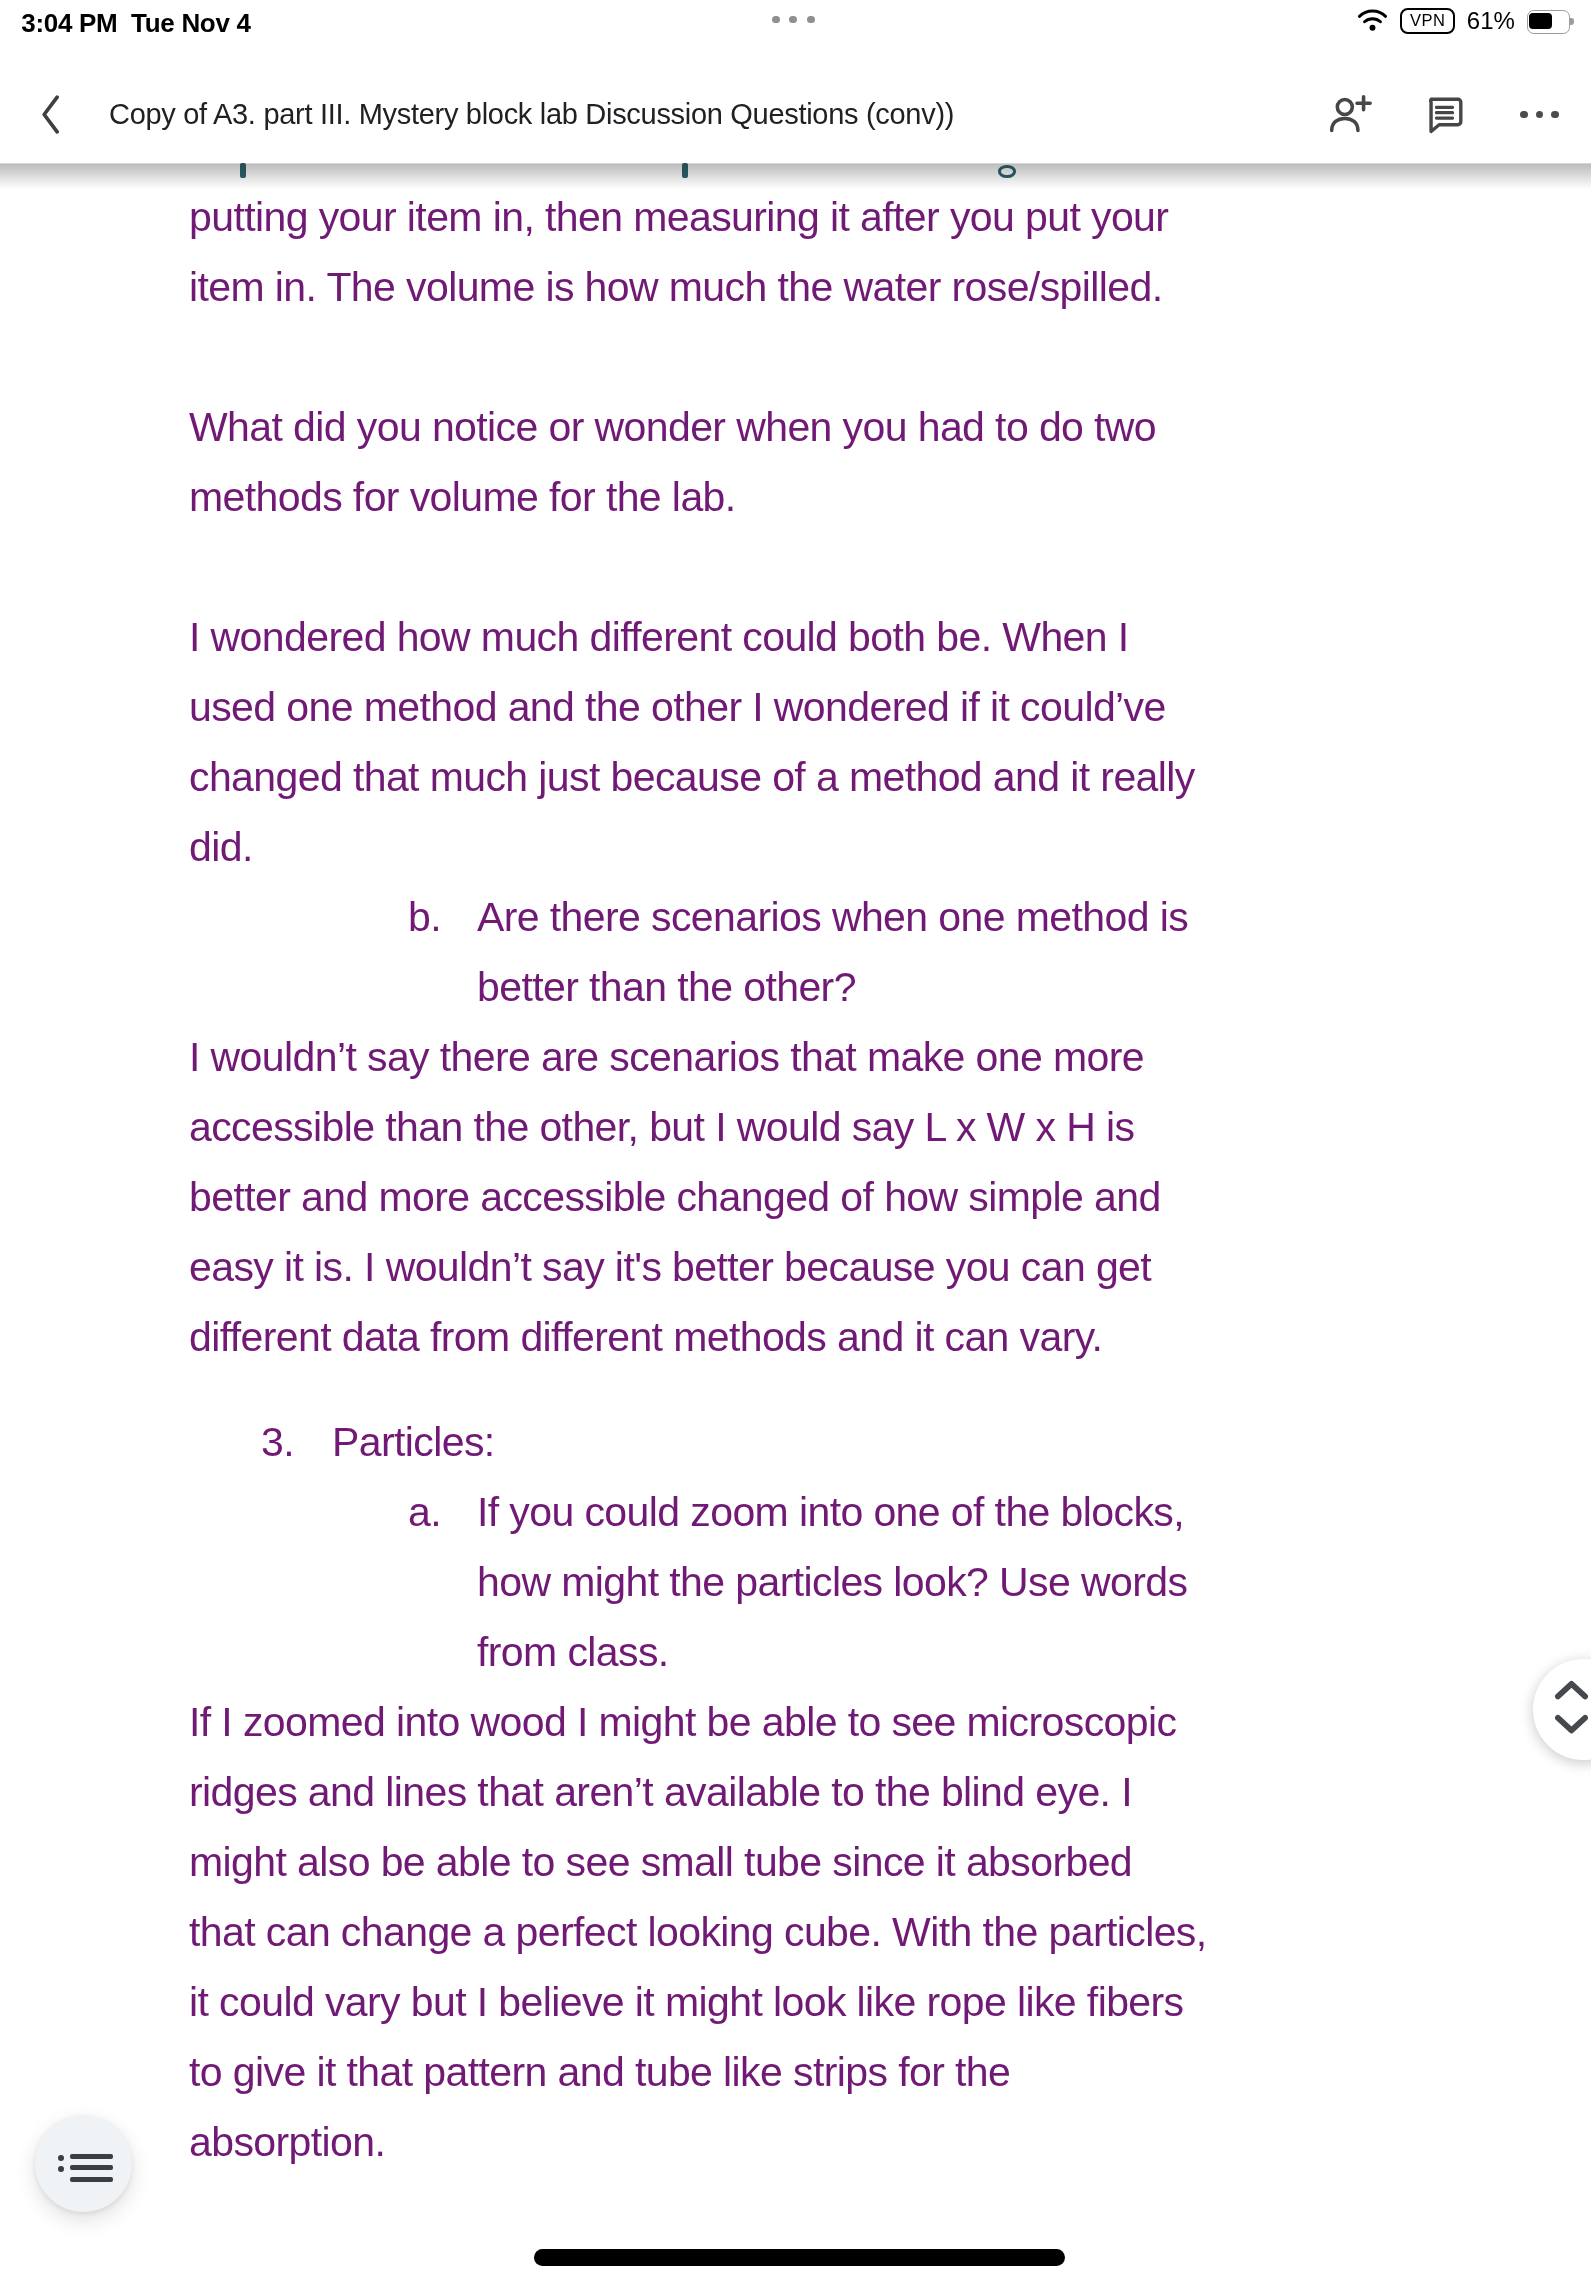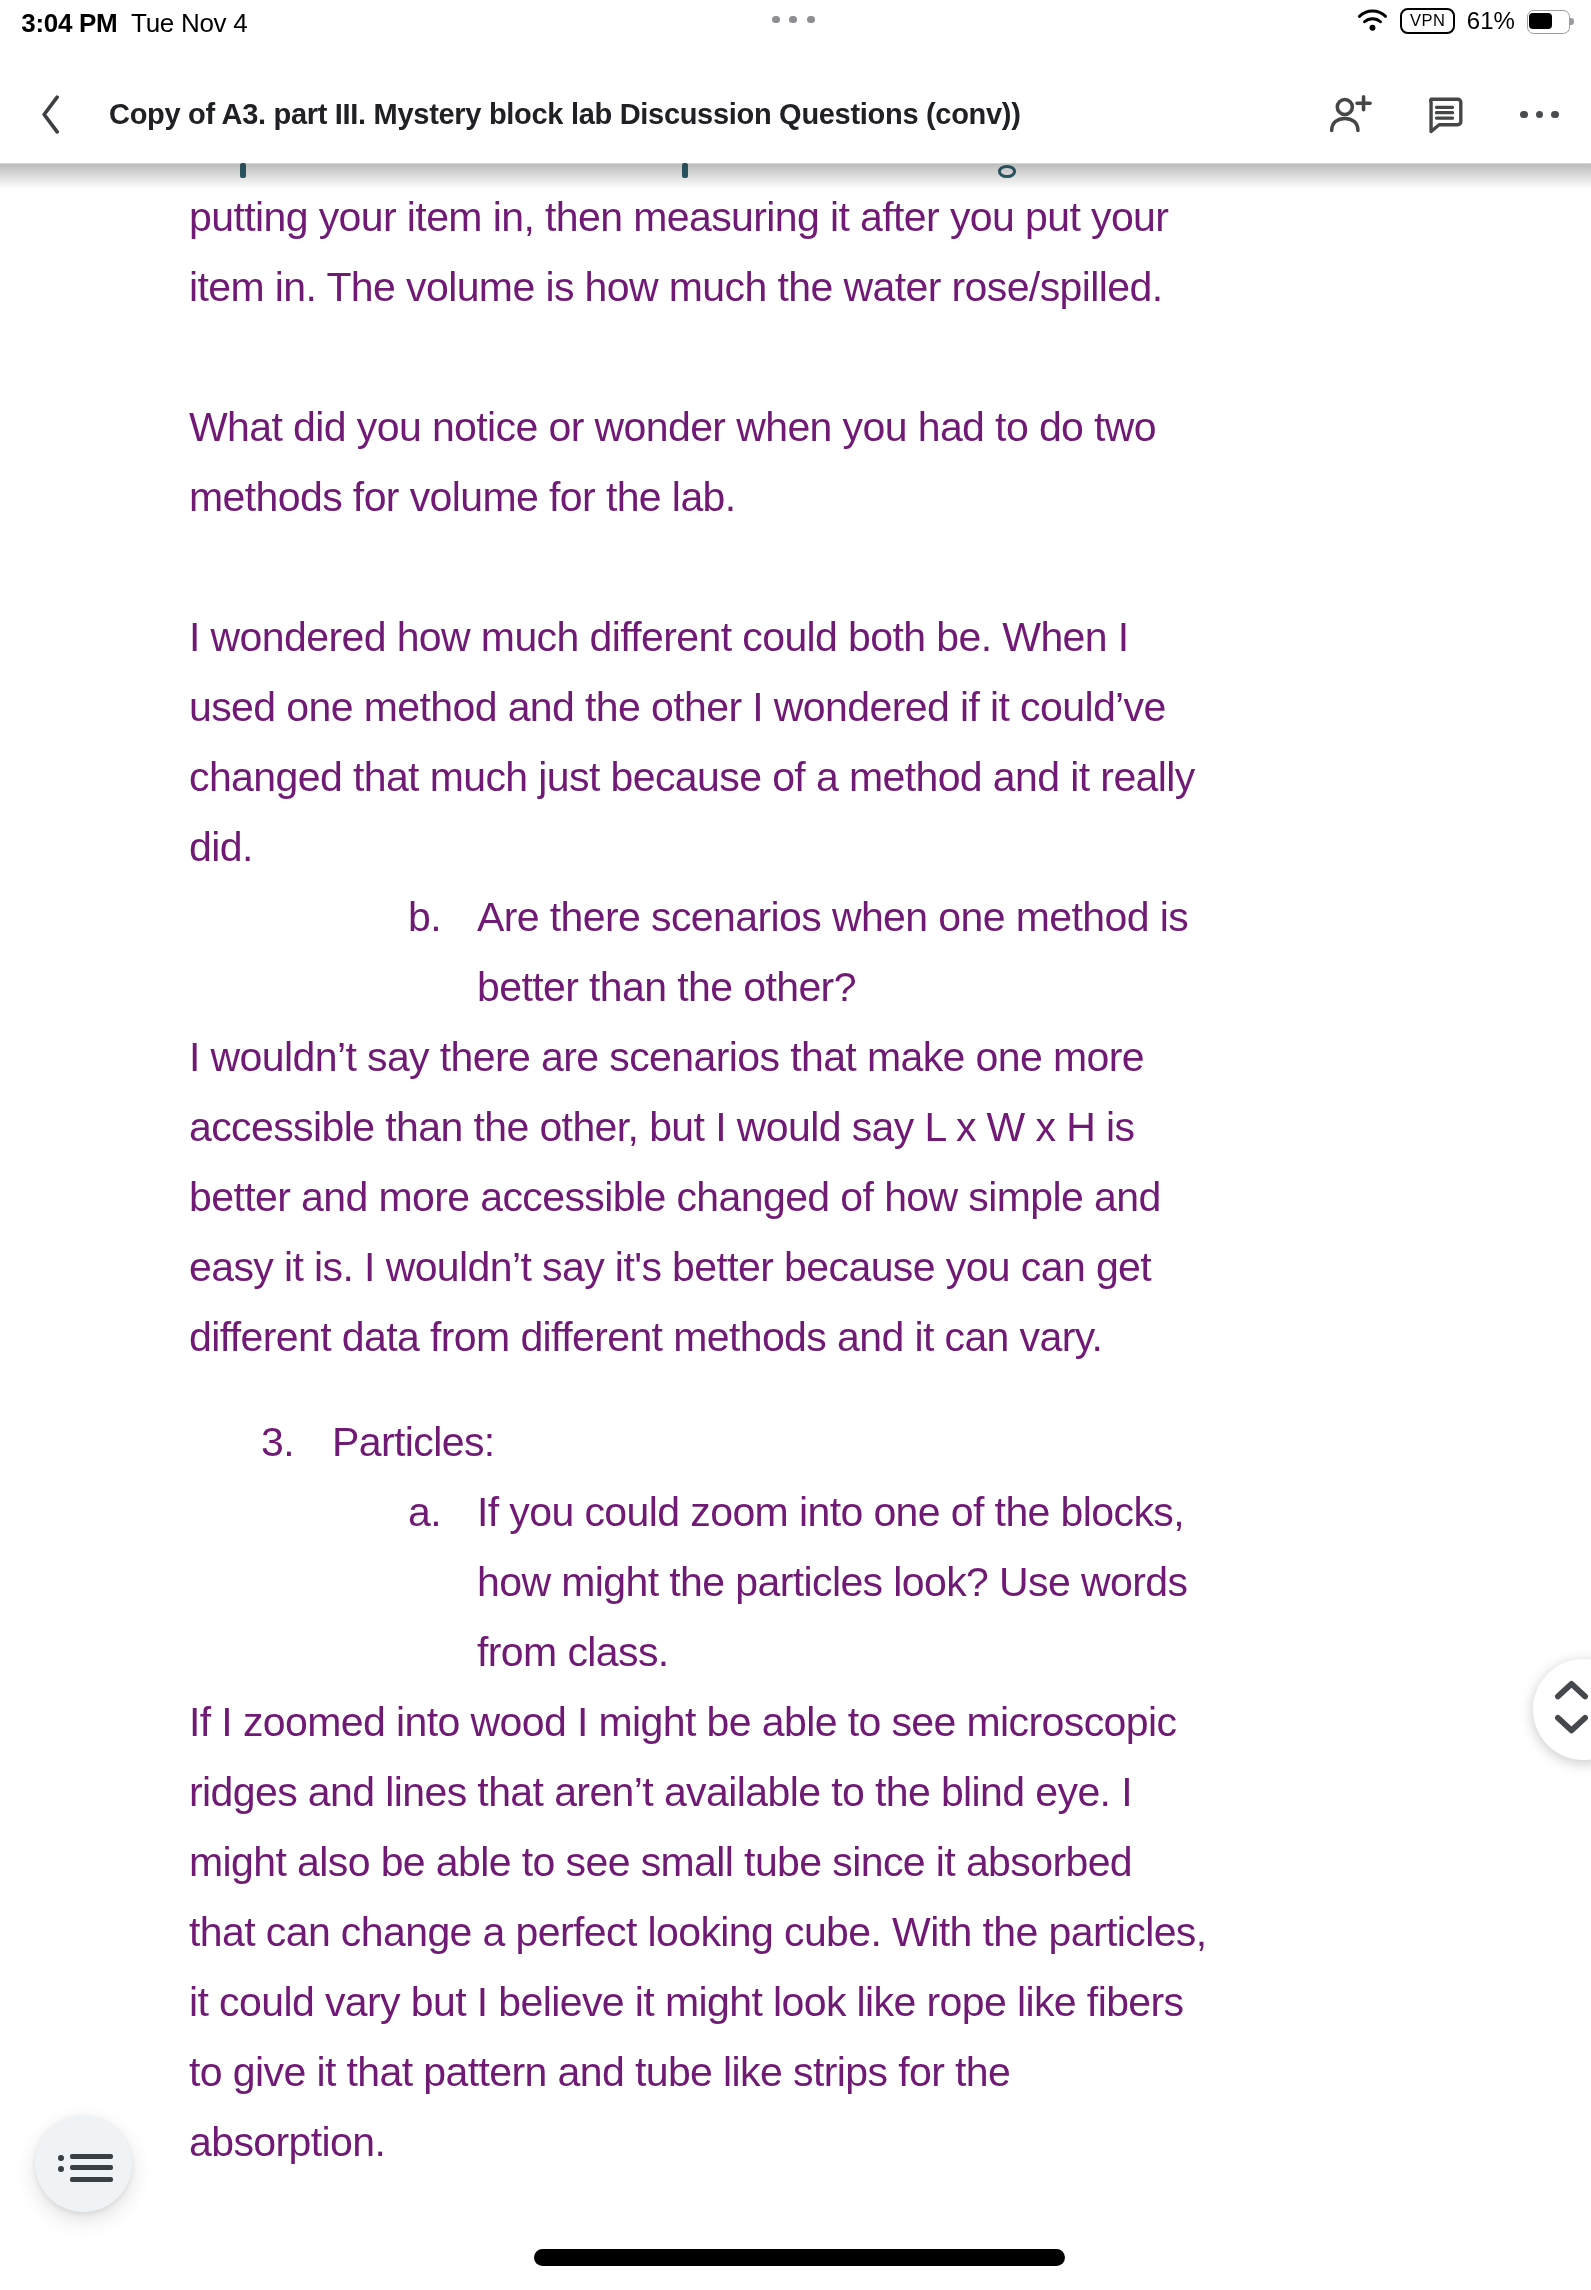--- a/index.html
+++ b/index.html
@@ -2,33 +2,33 @@
 <html><head>
 <meta charset="utf-8">
 <style>
   html,body{margin:0;padding:0;}
   body{font-family:"Liberation Sans","DejaVu Sans",sans-serif;background:#ffffff;}
   .screen{position:relative;width:1591px;height:2290px;background:#fff;overflow:hidden;}
 
   
   .status-bar{position:absolute;top:0;left:0;width:100%;height:43px;}
   .sb-left{position:absolute;left:21.3px;top:7.8px;font-size:26px;font-weight:700;color:#000;letter-spacing:-0.3px;}
-  .sb-left .sb-date{margin-left:13.6px;font-weight:400;text-align:right;}
+  .sb-left .sb-date{margin-left:13.6px;font-weight:700;text-align:right;}
   .sb-center{position:absolute;left:772px;top:15.5px;display:flex;gap:9.7px;}
   .sb-center i{width:7.8px;height:7.8px;border-radius:50%;background:#8e8e93;display:block;}
   .sb-right{position:absolute;right:17.5px;top:6.8px;display:flex;align-items:center;gap:11.6px;}
   .vpn-badge{border:2.4px solid #000;border-radius:7.8px;padding:1px 7.8px 1.9px;font-size:16.5px;font-weight:400;color:#000;letter-spacing:0.5px;}
   .batt-pct{font-size:24px;color:#000;font-weight:500;}
   .battery{position:relative;width:47px;height:23px;}
   .batt-shell{position:absolute;left:0;top:0;width:41px;height:22px;border:1.9px solid #9b9ba0;border-radius:6.8px;}
   .batt-fill{position:absolute;left:2.9px;top:2.9px;width:23px;height:16.5px;background:#000;border-radius:3.9px;}
   .batt-nub{position:absolute;right:0;top:7.8px;width:3.9px;height:7.8px;background:#9b9ba0;border-radius:0 2.9px 2.9px 0;}
 
   
-  .nav-bar{position:absolute;top:43px;left:0;width:100%;height:120px;background:#fff;display:flex;align-items:center;padding-top:23px;box-sizing:border-box;font-weight:bold;}
+  .nav-bar{position:absolute;top:43px;left:0;width:100%;height:120px;background:#fff;display:flex;align-items:center;padding-top:23px;box-sizing:border-box;}
   .back-btn{margin-left:31px;width:39px;height:43px;display:flex;align-items:center;justify-content:center;cursor:pointer;}
   .doc-title{margin-left:39px;font-size:29px;color:#202124;letter-spacing:-0.3px;white-space:nowrap;overflow:hidden;flex:0 1 auto;}
   .nav-actions{margin-left:auto;margin-right:29px;display:flex;align-items:center;gap:50px;}
   .nav-icon{width:45px;height:45px;display:flex;align-items:center;justify-content:center;cursor:pointer;}
   .more-dots{display:flex;gap:7.8px;}
   .more-dots i{width:7.8px;height:7.8px;border-radius:50%;background:#494d50;display:block;}
 
   
   .nav-shadow{position:absolute;top:163px;left:0;width:100%;height:25px;z-index:5;
     background:linear-gradient(to bottom, rgba(32,33,36,0.30), rgba(32,33,36,0.0));

